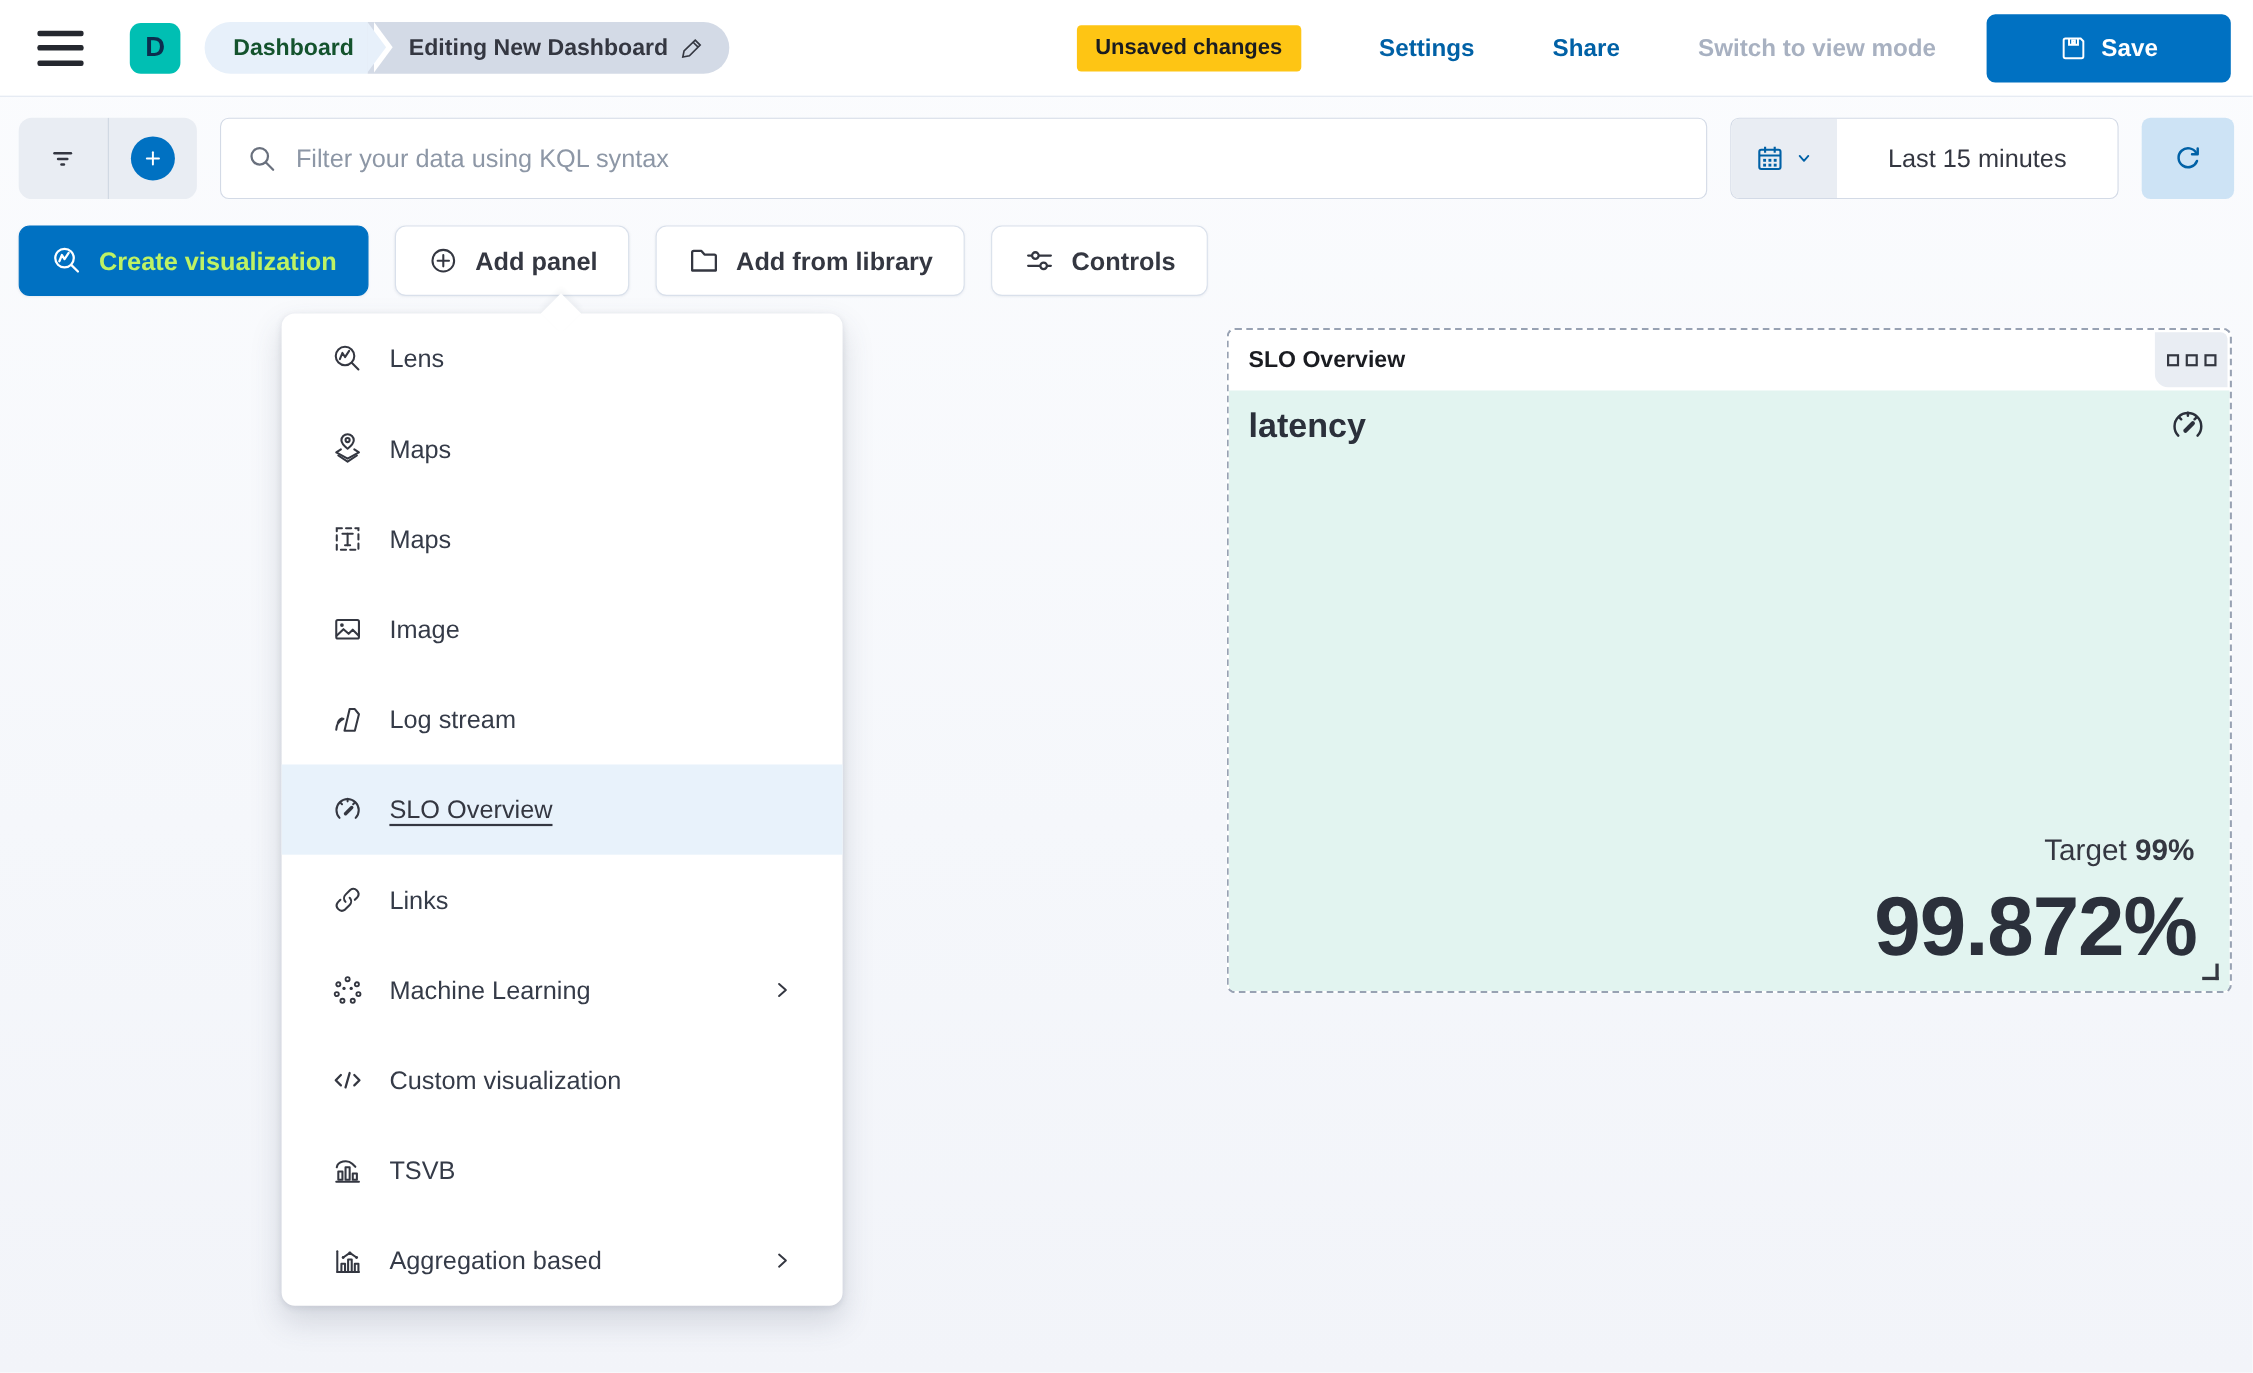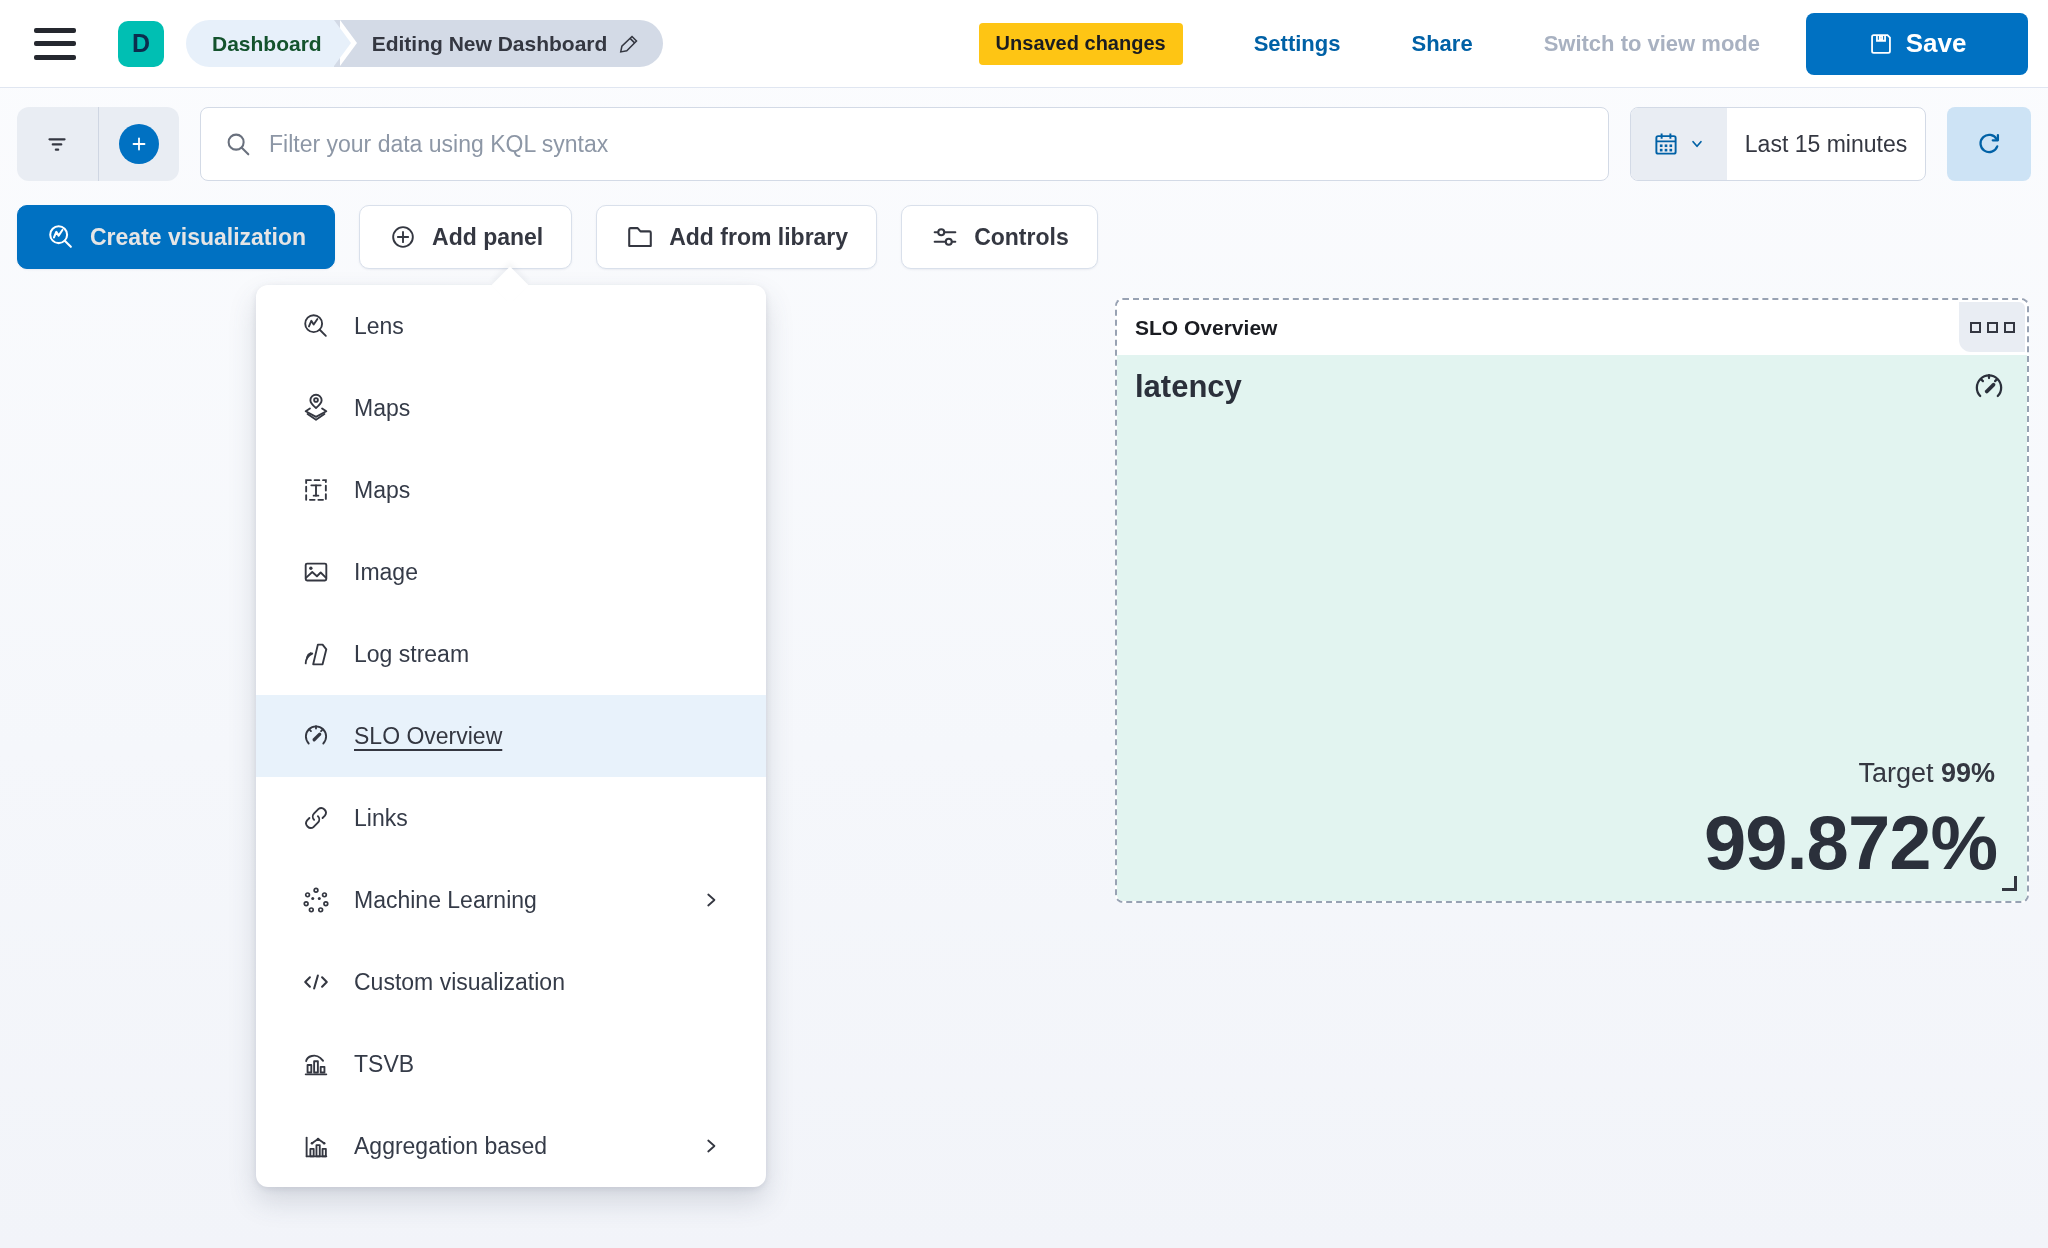--- a/index.html
+++ b/index.html
@@ -22,46 +22,46 @@
             border-top:23.5px solid transparent; border-bottom:23.5px solid transparent; border-left:17px solid #fff; }
   .crumb1::after  { content:""; position:absolute; left:100%; margin-left:0; top:0; z-index:2;
             border-top:23.5px solid transparent; border-bottom:23.5px solid transparent; border-left:17px solid #e7f0fa; }
   .crumb2 { background:#d3dae6; color:#343741; font-weight:600; font-size:21px; height:47px;
             display:flex; align-items:center; gap:10px; padding:0 22px 0 38px; border-radius:0 24px 24px 0; }
   .hdr-right { margin-left:auto; display:flex; align-items:center; gap:46px; }
   .badge-unsaved { background:#fec514; color:#1a1c21; font-weight:600; font-size:20px; height:42px;
             display:flex; align-items:center; padding:0 17px; border-radius:4px; }
   .hdr-link { font-size:22px; font-weight:600; color:#0061a6; cursor:pointer;margin-left:25px; }
   .hdr-link.disabled { color:#a8b1c1; cursor:default; }
-  .btn-save { background:#0071c2; color:#fff; font-weight:600; font-size:26px; height:62px; width:222px;
+  .btn-save { background:#0071c2; color:#fff; font-weight:600; font-size:22px; height:62px; width:222px;
             border:none; border-radius:8px; display:flex; align-items:center; justify-content:center; gap:12px; cursor:pointer; }
 
   
   .search-row { position:absolute; left:0; top:89px; width:2048px; height:110px; display:flex; align-items:center; padding:0 17px; }
   .filter-group { width:162px; height:74px; background:#e9edf3; border-radius:12px; display:flex; overflow:hidden; flex:none; }
   .filter-cell { flex:1; display:flex; align-items:center; justify-content:center; cursor:pointer; }
   .filter-cell + .filter-cell { border-left:1px solid #cfd6e2; }
   .plus-circle { width:40px; height:40px; border-radius:50%; background:#0071c2; display:flex; align-items:center; justify-content:center; }
   .kql-input-wrap { flex:1; height:74px; margin:0 21px; background:#fff; border:1px solid #d3dae6; border-radius:8px;
             display:flex; align-items:center; padding:0 22px; }
   .kql-input { border:none; outline:none; flex:1; margin-left:16px; font-size:23px; color:#343741;
             font-family:"Liberation Sans","DejaVu Sans",sans-serif; background:transparent; }
   .kql-input::placeholder { color:#8d97a6; }
-  .datepicker { width:296px; height:74px; flex:none; background:#fff; border:1px solid #d3dae6; border-radius:8px; display:flex; overflow:hidden; }
+  .datepicker { width:353px; height:74px; flex:none; background:#fff; border:1px solid #d3dae6; border-radius:8px; display:flex; overflow:hidden; }
   .dp-left { width:96px; background:#e9edf3; display:flex; align-items:center; justify-content:center; gap:8px; cursor:pointer; }
   .dp-right { flex:1; display:flex; align-items:center; justify-content:center; font-size:23px; color:#343741; cursor:pointer; }
   .btn-refresh { width:84px; height:74px; margin-left:21px; flex:none; background:#cde3f5; border:none; border-radius:8px;
             display:flex; align-items:center; justify-content:center; cursor:pointer; }
 
   
   .toolbar { position:absolute; left:0; top:204px; width:2048px; height:66px; display:flex; align-items:center; gap:24px; padding:0 17px; }
   .btn-toolbar { height:64px; border-radius:10px; display:flex; align-items:center; gap:14px; padding:0 28px;
             font-size:23px; font-weight:600; cursor:pointer; border:1px solid #d9e0eb; background:#fff; color:#343741;
             box-shadow:0 1px 2px rgba(152,162,179,0.15); }
-  .btn-toolbar.primary { background:#0071c2; border-color:#0071c2; color:#e5e5e5; }
+  .btn-toolbar.primary { background:#0071c2; border-color:#0071c2; color:#bef264; }
 
   
   .popover { position:absolute; left:256px; top:285px; width:510px; background:#fff; border-radius:12px;
             box-shadow:0 14px 28px rgba(65,78,101,0.18), 0 2px 6px rgba(65,78,101,0.12); z-index:10; padding:0; }
   .popover-arrow { position:absolute; left:497px; top:272px; width:26px; height:26px; background:#fff; transform:rotate(45deg);
             z-index:11; box-shadow:-3px -3px 5px rgba(65,78,101,0.06); }
   .menu-item { height:82px; display:flex; align-items:center; padding:0 44px; cursor:pointer; position:relative; }
   .menu-item:first-child { border-radius:12px 12px 0 0; }
   .menu-item:last-child { border-radius:0 0 12px 12px; }
   .menu-item.selected { background:#e8f2fb; }

